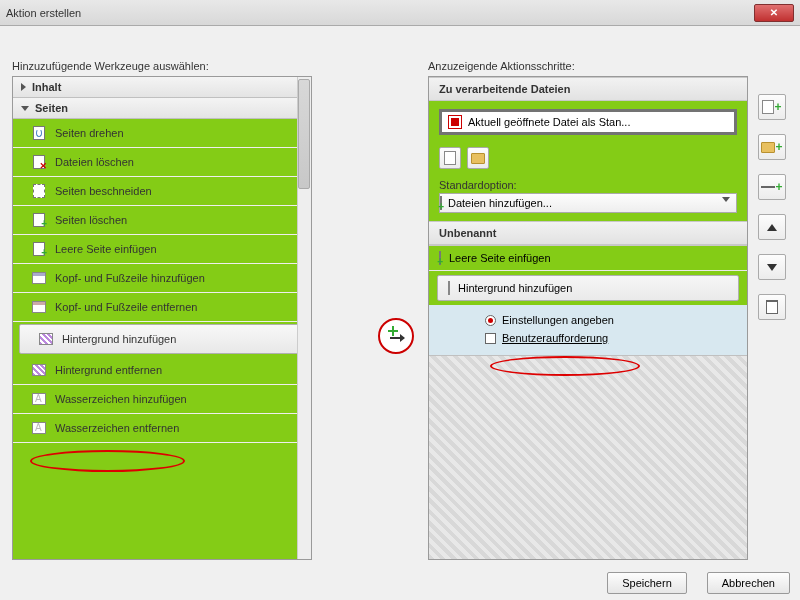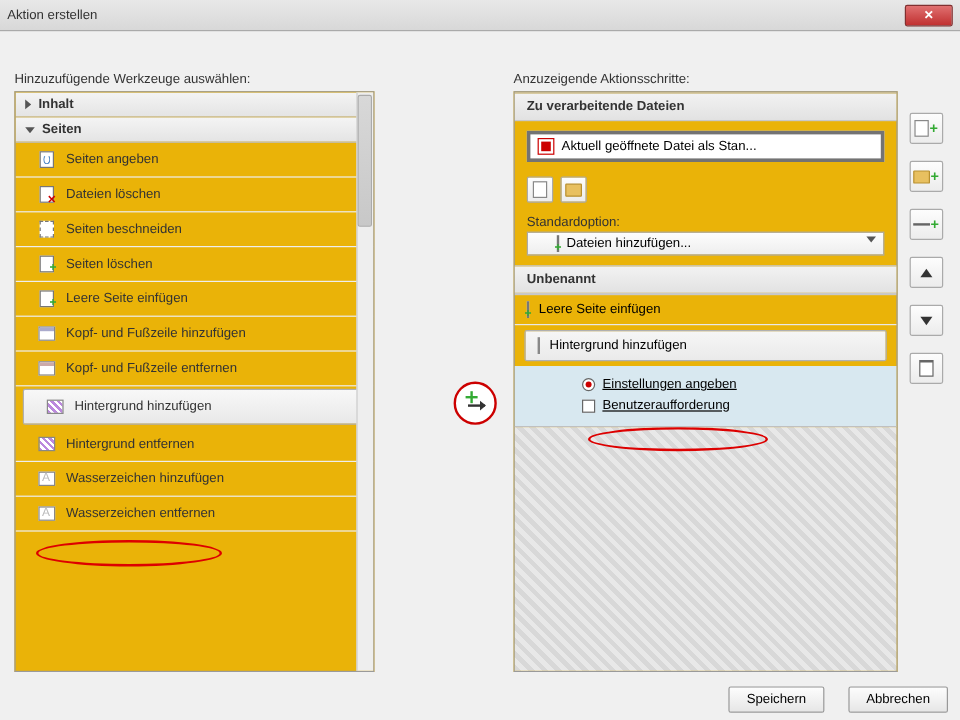--- a/index.html
+++ b/index.html
@@ -12,21 +12,21 @@
 .content { position: absolute; top: 26px; left: 0; right: 0; bottom: 0; padding: 20px 12px 8px 12px; }
 
 .col-label { color: #333; margin-bottom: 4px; }
 .left-col { position: absolute; left: 12px; top: 50px; width: 300px; bottom: 40px; }
 .right-col { position: absolute; left: 428px; top: 50px; width: 320px; bottom: 40px; }
 .side-tools { position: absolute; right: 10px; top: 68px; width: 32px; display: flex; flex-direction: column; gap: 14px; }
 
 .left-label { position: absolute; left: 12px; top: 34px; }
 .right-label { position: absolute; left: 428px; top: 34px; }
 
-.panel { border: 1px solid #9a9a9a; background: #eab308; height: 100%; display: flex; flex-direction: column; }
+.panel { border: 1px solid #9a9a9a; background: #84cc16; height: 100%; display: flex; flex-direction: column; }
 
 .tree { flex: 1; overflow-y: auto; overflow-x: hidden; }
 .tree-header { background: linear-gradient(#f4f4f4,#e4e4e4); border-bottom: 1px solid #c0c0c0; padding: 4px 8px; font-weight: bold; display: flex; align-items: center; gap: 6px; color: #333; }
 .tree-header .caret { width: 0; height: 0; display: inline-block; }
 .caret-right { border-top: 4px solid transparent; border-bottom: 4px solid transparent; border-left: 5px solid #555; }
 .caret-down { border-left: 4px solid transparent; border-right: 4px solid transparent; border-top: 5px solid #555; }
 .tool-item { display: flex; align-items: center; gap: 8px; padding: 6px 8px 6px 18px; border-bottom: 1px solid #eee; color: #333; cursor: default; position: relative; }
 .tool-item.selected { background: linear-gradient(#f8f8f8,#e8e8e8); border: 1px solid #b0b0b0; margin: 2px 6px; border-radius: 2px; }
 .tool-item .ico { width: 16px; height: 16px; display: flex; align-items: center; justify-content: center; }
 
@@ -35,21 +35,21 @@
 .scroll-thumb { position:absolute; right:1px; top:2px; width:12px; height:110px; background:linear-gradient(#d8d8d8,#c8c8c8); border:1px solid #aaa; border-radius:2px;}
 
 
 .group-header { background: linear-gradient(#f2f2f2,#e2e2e2); border-top:1px solid #c8c8c8; border-bottom:1px solid #c8c8c8; padding: 5px 10px; font-weight: bold; color:#333; }
 .file-row { margin: 8px 10px; border:3px solid #737373; background:#fff; padding:3px 6px; display:flex; align-items:center; gap:6px; }
 .pdf-ico { width:14px; height:14px; background:#fff; border:1px solid #c00; position:relative; }
 .pdf-ico::after { content:""; position:absolute; left:2px; top:2px; width:8px; height:8px; background:#c00; }
 .tool-row { margin: 4px 10px; display:flex; gap:6px; }
 .tool-btn { width:22px; height:22px; border:1px solid #aaa; background:linear-gradient(#fdfdfd,#ececec); border-radius:2px; display:flex; align-items:center; justify-content:center; }
 .std-label { margin: 6px 10px 2px 10px; color:#333; }
-.std-drop { margin: 0 10px 8px 10px; border:1px solid #aaa; background:linear-gradient(#fdfdfd,#eee); padding:3px 24px; display:flex; gap:6px; position:relative; }
+.std-drop { margin: 0 10px 8px 10px; border:1px solid #aaa; background:linear-gradient(#fdfdfd,#eee); padding:3px 0; display:flex; gap:6px; position:relative; }
 .std-drop .arrow { position:absolute; right:6px; }
 
 .step-area { border-top:1px solid #c8c8c8; flex:1; display:flex; flex-direction:column; }
 .step-item { display:flex; align-items:center; gap:8px; padding:6px 10px; border-bottom:1px solid #e8e8e8; }
 .step-item.sel { background: linear-gradient(#f6f6f6,#eaeaea); border:1px solid #b0b0b0; margin:4px 8px; border-radius:2px; }
 .sub-area { background:#d8e8f0; padding:6px 10px 8px 56px; border-bottom:1px solid #c0c0c0; }
 .sub-row { display:flex; align-items:center; gap:6px; padding:3px 0; }
 .radio { width:11px; height:11px; border:1px solid #666; border-radius:50%; background:#fff; display:inline-flex; align-items:center; justify-content:center; }
 .radio.checked::after { content:""; width:5px; height:5px; background:#c00; border-radius:50%; }
 .chk { width:11px; height:11px; border:1px solid #666; background:#fff; }
@@ -116,21 +116,21 @@
         </div>
         <div class="tree-header">
           <span class="caret caret-down"></span>
           <span>Seiten</span>
         </div>
 
         <div class="tool-item">
             <span class="ico">
               <span class="i-page i-rot"></span>
             </span>
-            <span>Seiten angeben</span>
+            <span>Seiten drehen</span>
           </div>
         <div class="tool-item">
             <span class="ico">
               <span class="i-page i-del"></span>
             </span>
             <span>Dateien löschen</span>
           </div>
         <div class="tool-item">
             <span class="ico">
               <span class="i-page i-crop"></span>
@@ -228,21 +228,21 @@
           <span class="ico"><span class="i-page i-ins"></span></span>
           <span>Leere Seite einfügen</span>
         </div>
         <div class="step-item sel">
           <span class="ico"><span class="i-bg"></span></span>
           <span>Hintergrund hinzufügen</span>
         </div>
         <div class="sub-area">
           <div class="sub-row">
             <span class="radio checked"></span>
-            <span style="text-decoration:underline">Einstellungen angeben</span>
+            <span style="">Einstellungen angeben</span>
           </div>
           <div class="sub-row">
             <span class="chk"></span>
             <span style="text-decoration:underline">Benutzeraufforderung</span>
           </div>
         </div>
         <div class="hatch"></div>
       </div>
     </div>
   </div>

